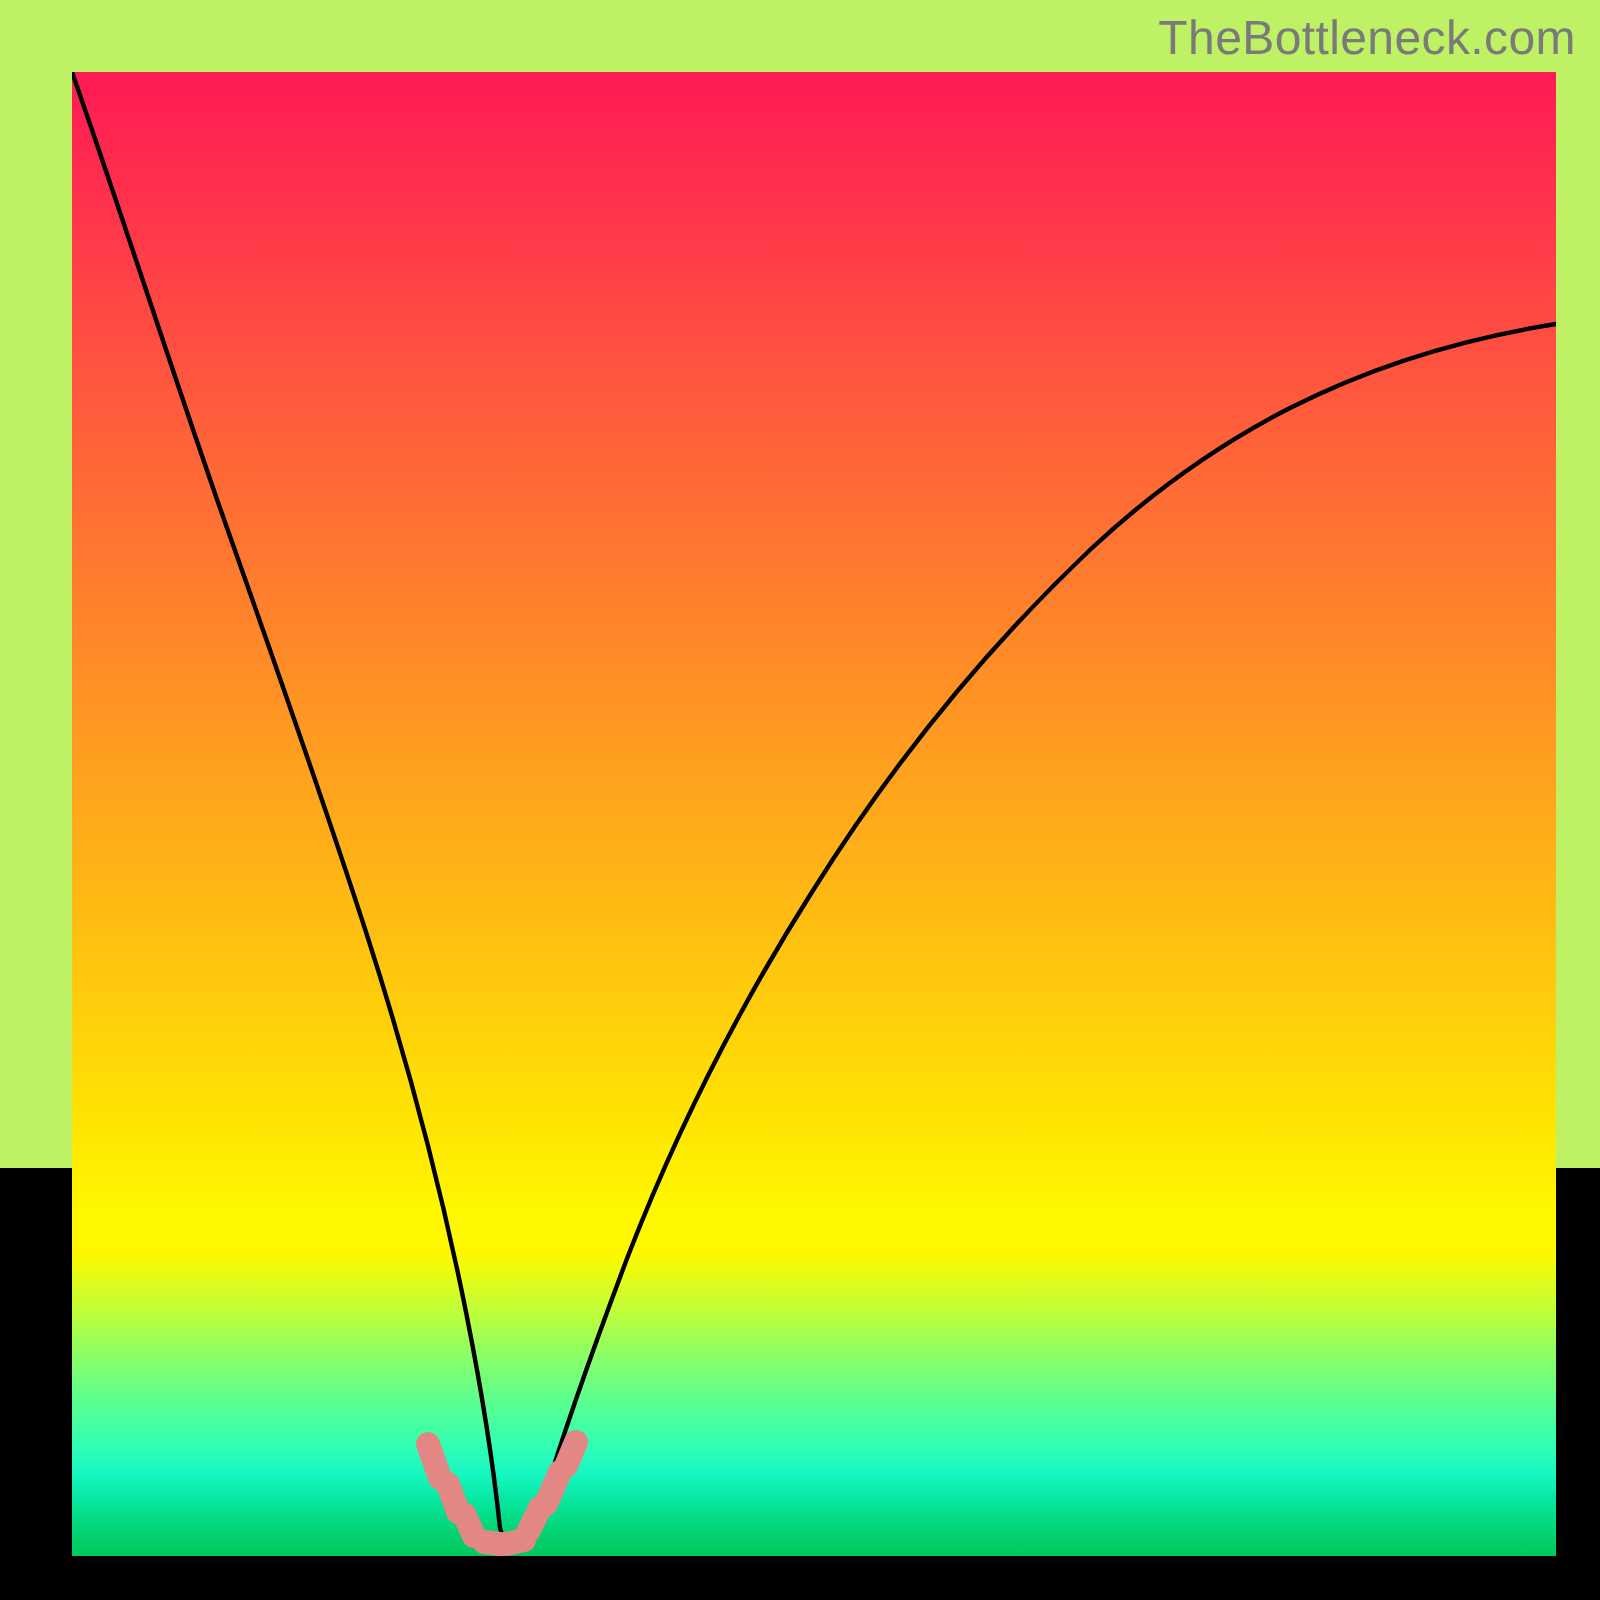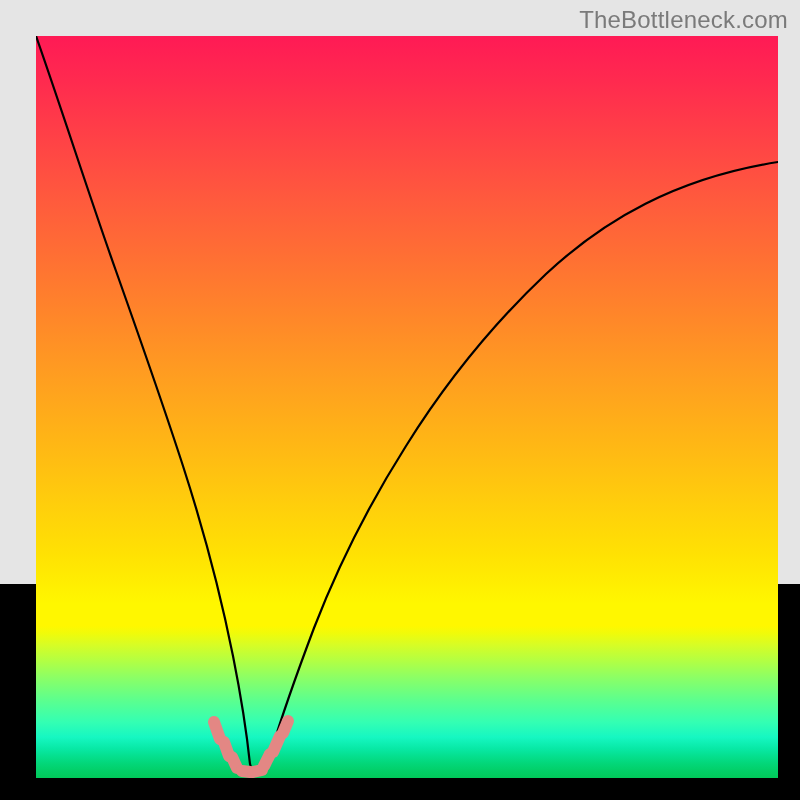--- a/index.html
+++ b/index.html
@@ -9,21 +9,21 @@
     height: 800px;
     background: #000;
     overflow: hidden;
   }
   .frame {
     position: absolute;
     left: 0;
     top: 0;
     width: 800px;
     height: 584px;
-    background: #e5e5e5;
+    background: #bef264;
   }
   .plot-area {
     position: absolute;
     left: 36px;
     top: 36px;
     width: 742px;
     height: 742px;
     overflow: hidden;
   }
   .gradient-fill {

